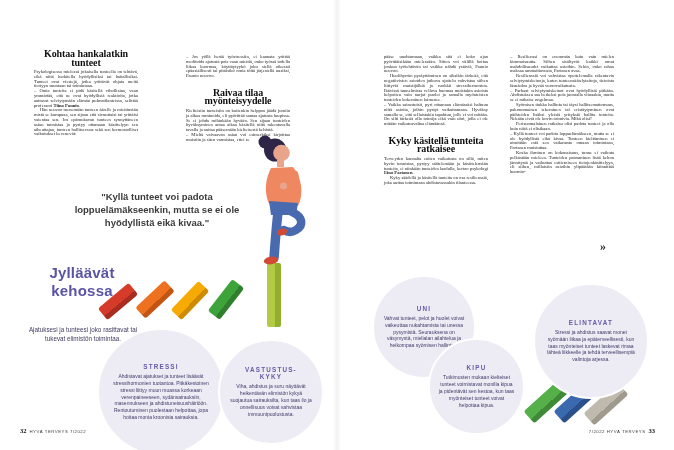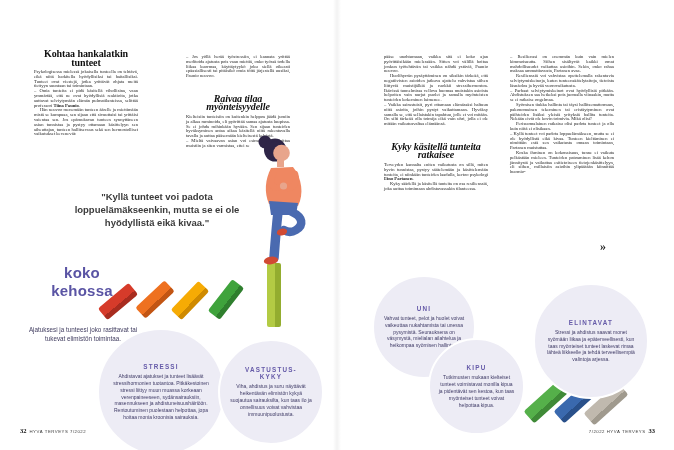--- a/index.html
+++ b/index.html
@@ -15,21 +15,21 @@
     font-size:4.6px;line-height:4.8px;color:#1f1f1f;
     overflow-wrap:break-word;hyphens:auto;}
   #col1{left:34px;}
   #col2{left:186px;padding-top:5px;}
   #col3{left:384px;padding-top:5px;}
   #col4{left:510px;padding-top:5px;}
   .col p{margin:0;}
   .col p.ind{text-indent:6px;}
   .h-serif{font-family:"Liberation Serif", serif;font-weight:bold;color:#0f0f0f;
     font-size:10px;line-height:8.5px;margin:0 0 3px 0;text-align:center;letter-spacing:-0.1px;}
-  .h-mid{margin-top:16px;font-style:italic;}
+  .h-mid{margin-top:10px;}
   .bold-name{font-weight:bold;}
   
   .pullquote{position:absolute;left:57px;top:190px;width:200px;text-align:center;
     font-family:"Liberation Sans", sans-serif;font-weight:bold;
     font-size:9.5px;line-height:13px;color:#3b3b3b;}
   
   .sidebar-head{position:absolute;left:24px;top:264px;width:116px;text-align:center;
     font-family:"Liberation Sans", sans-serif;font-weight:bold;
     font-size:15px;line-height:17.5px;color:#5a54a4;letter-spacing:0.2px;}
   .sidebar-head span{display:block;}
@@ -97,21 +97,21 @@
     <div class="col" id="col2">
       <p>– Jos yöllä herää työstressiin, ei kannata yrittää meditoida ajatusta pois vaan miettiä, onko työssä todella liikaa kuormaa, käyttäytyykö joku siellä oikeasti epäasiallisesti tai pitäisikö omia töitä järjestellä uusiksi, Paunio neuvoo.</p>
       <h2 class="h-serif h-mid">Raivaa tilaa myönteisyydelle</h2>
       <p>Kielteisiin tunteisiin on kuitenkin helppoa jäädä jumiin ja alkaa ruminoida, eli pyörittää samaa ajatusta luupissa. Se ei johda mihinkään hyvään. Sen sijaan tunteiden hyväksyminen antaa aikaa käsitellä niitä rakentavalla tavalla ja auttaa pääsemään kielteisestä kehästä.</p>
       <p>– Mieltä vaivaavan asian voi esimerkiksi kirjoittaa muistiin ja siten varmistaa, ettei se</p>
     </div>
 
     <div class="pullquote">"Kyllä tunteet voi padota loppuelämäkseenkin, mutta se ei ole hyödyllistä eikä kivaa."</div>
 
     <div class="sidebar-head">
-      <span>koko</span>
+      <span>Jylläävät</span>
       <span>kehossa</span>
     </div>
     <div class="sidebar-intro">Ajatuksesi ja tunteesi joko rasittavat tai tukevat elimistön toimintaa.</div>
 
     <div class="domino dom-l" id="d-red"></div>
     <div class="domino dom-l" id="d-orange"></div>
     <div class="domino dom-l" id="d-yellow"></div>
     <div class="domino dom-l" id="d-green"></div>
     <div class="domino" id="d-upright"></div>
 

